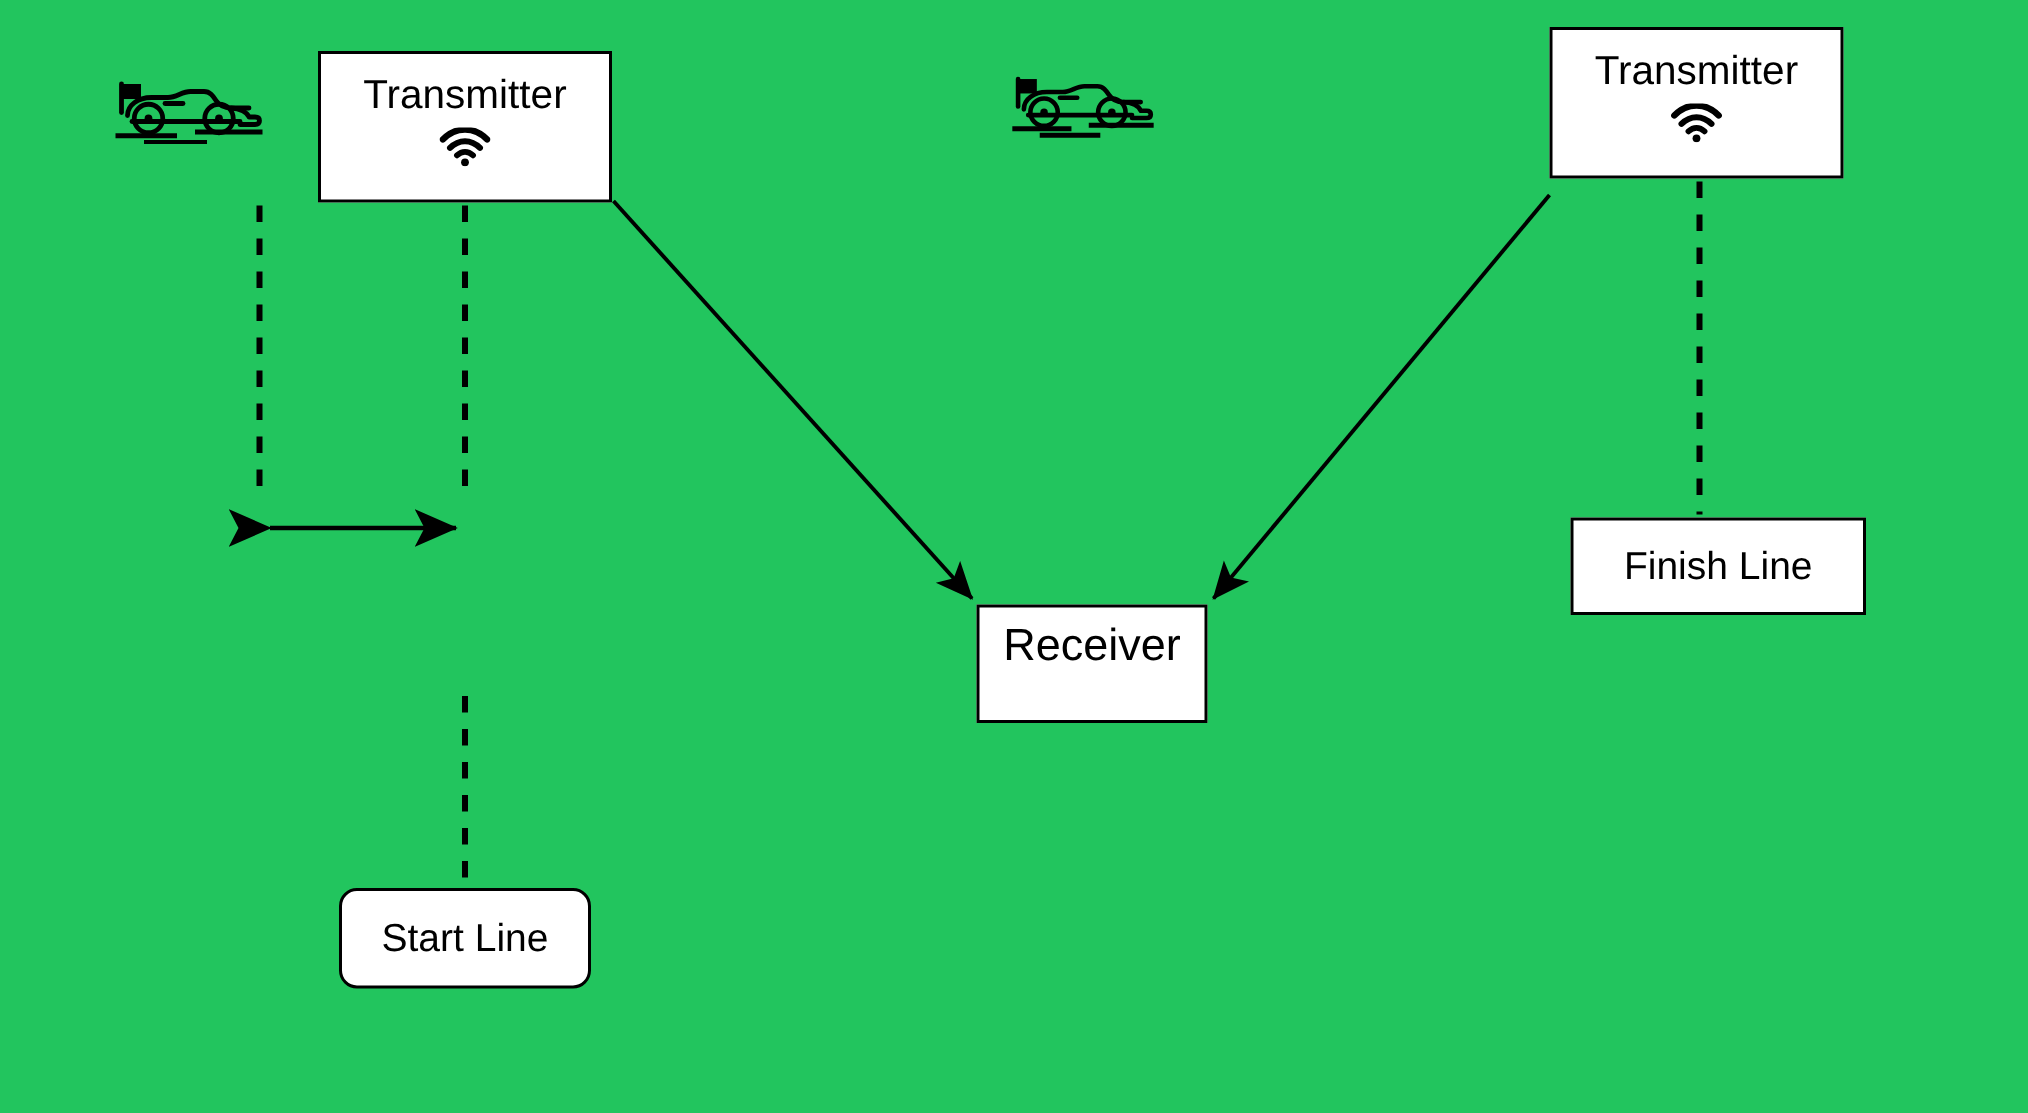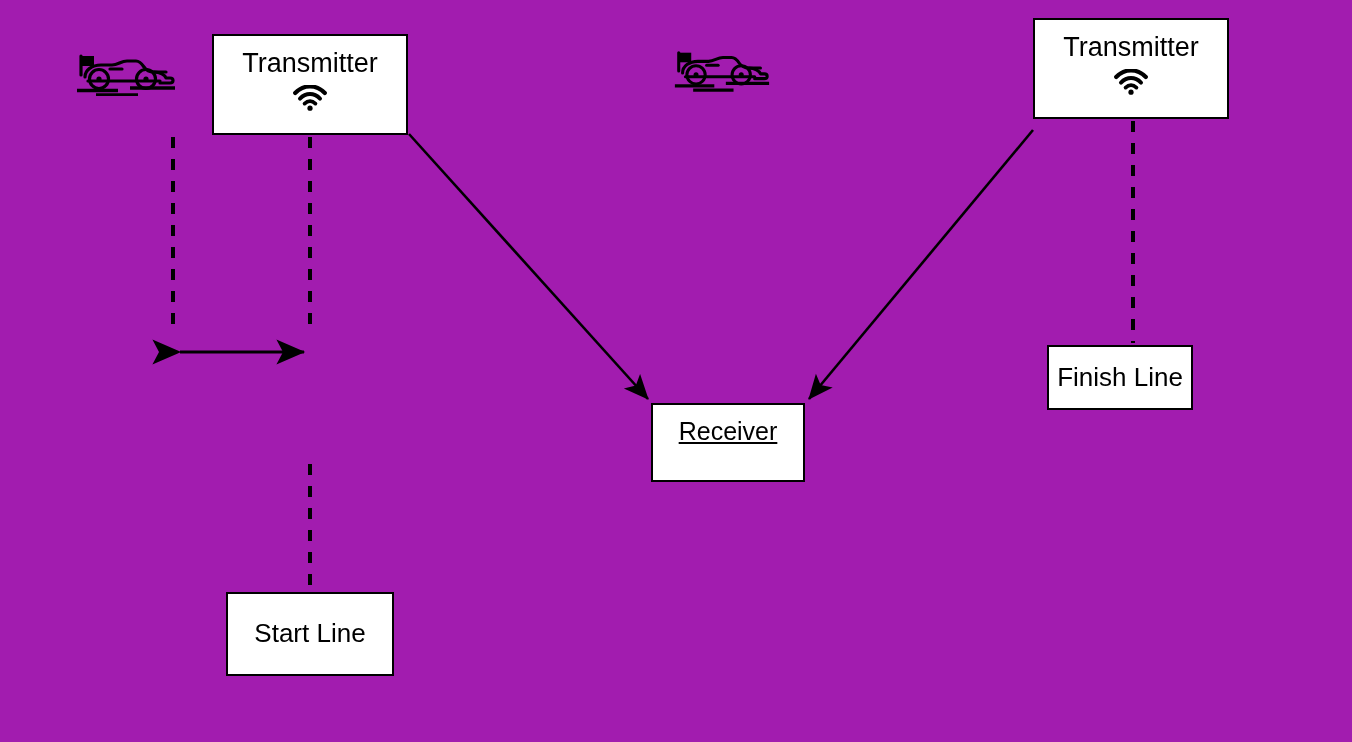--- a/index.html
+++ b/index.html
@@ -8,21 +8,21 @@
     background: #ffffff;
   }
   body {
     font-family: "Liberation Sans", sans-serif;
     color: #000000;
   }
   #canvas {
     position: relative;
     width: 1352px;
     height: 742px;
-    background: #a21caf;
+    background: #22c55e;
     overflow: hidden;
   }
   .node-box {
     position: absolute;
     box-sizing: border-box;
     border: 2px solid #000000;
     background: #ffffff;
     display: flex;
     flex-direction: column;
     align-items: center;
@@ -155,25 +155,25 @@
     <span class="node-label">Transmitter</span>
     <svg class="wifi-wrap" viewBox="0 0 34 26" xmlns="http://www.w3.org/2000/svg">
       <path d="M2.2,8.0 C6.5,3.6 11.5,1.4 17,1.4 C22.5,1.4 27.5,3.6 31.8,8.0" fill="none" stroke="#000000" stroke-width="4.2" stroke-linecap="round"></path>
       <path d="M7.0,13.6 C10.0,10.6 13.4,9.1 17,9.1 C20.6,9.1 24.0,10.6 27.0,13.6" fill="none" stroke="#000000" stroke-width="4.0" stroke-linecap="round"></path>
       <path d="M11.6,18.6 C13.3,17.0 15.1,16.2 17,16.2 C18.9,16.2 20.7,17.0 22.4,18.6" fill="none" stroke="#000000" stroke-width="3.8" stroke-linecap="round"></path>
       <circle cx="17" cy="23.2" r="2.6" fill="#000000"></circle>
     </svg>
   </div>
 
   <div class="node-box box-plain" style="left:651px; top:403px; width:154px; height:79px;">
-    <span class="node-label" style="font-size:25px; margin-top:-22px;text-decoration:underline;">Receiver</span>
+    <span class="node-label" style="font-size:30px; margin-top:-22px;">Receiver</span>
   </div>
 
 
-  <div class="node-box box-plain" style="left:226px; top:592px; width:168px; height:84px;">
+  <div class="node-box box-plain" style="left:226px; top:592px; width:168px; height:67px;border-radius:12px;">
     <span class="node-label" style="font-size:26px;">Start Line</span>
   </div>
 
-  <div class="node-box box-plain" style="left:1047px; top:345px; width:146px; height:65px;">
+  <div class="node-box box-plain" style="left:1047px; top:345px; width:197px; height:65px;">
     <span class="node-label" style="font-size:26px;">Finish Line</span>
   </div>
 
 </div>
 
 </body></html>

